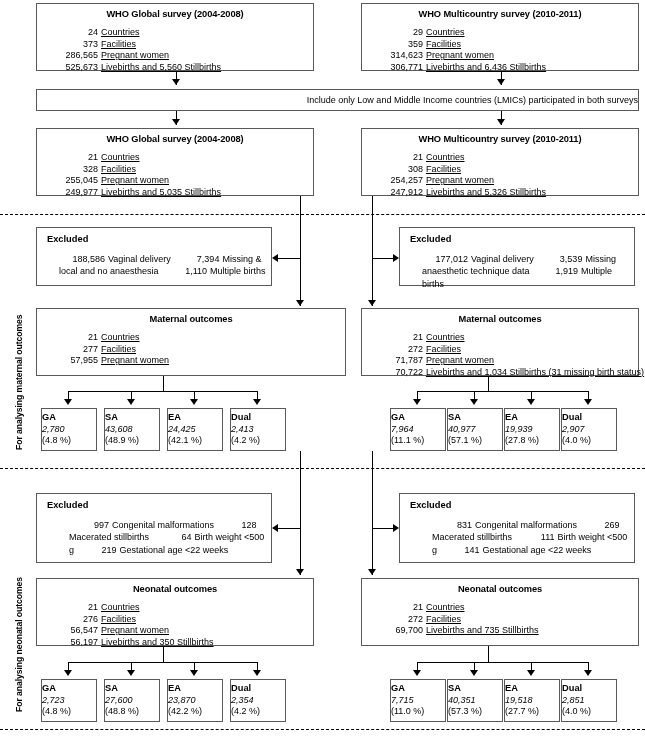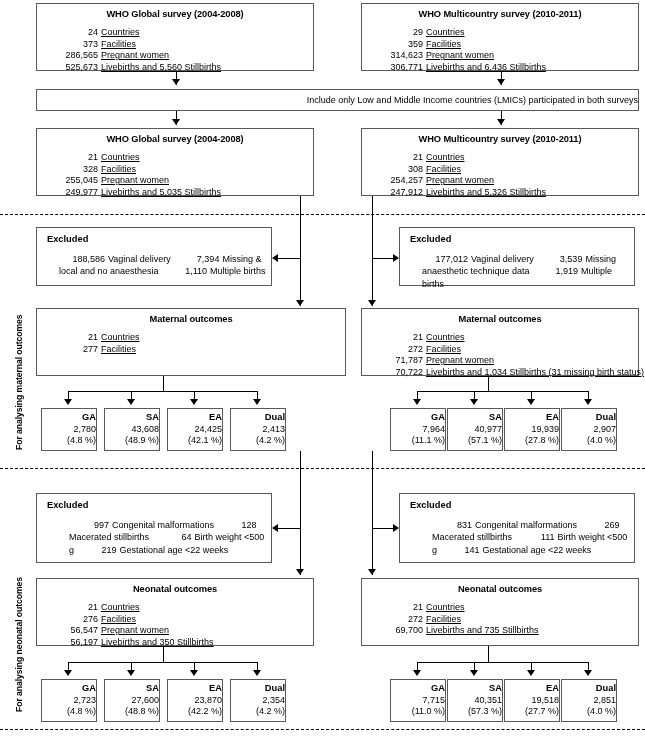--- a/index.html
+++ b/index.html
@@ -68,31 +68,31 @@
   }
   .excl-list.indent .num { width: 40px; }
   .excl-list.indent { padding-left: 32px; }
 
   
   .leaf {
     position: absolute;
     box-sizing: border-box;
     border: 1px solid #595959;
     background: #ffffff;
-    text-align: right;
+    text-align: left;
     font-size: 9px;
     line-height: 11.5px;
     padding-top: 3px;
   }
   .leaf .lbl {
     font-weight: bold;
     font-size: 9.3px;
     display: block;
   }
-  .leaf .v { display: block; }
+  .leaf .v { display: block; font-style: italic; }
   .leaf .p { display: block; }
 
   
   .ln {
     position: absolute;
     background: #000000;
   }
   .vln { width: 1px; }
   .hln { height: 1px; }
   .arrow-d {
@@ -234,20 +234,21 @@
   <div class="ln vln" style="left:372px; top:196px; height:110px;"></div>
   <div class="ln hln" style="left:372px; top:258px; width:22px;"></div>
   <div class="arrow-r" style="left:393px; top:254px;"></div>
   <div class="arrow-d" style="left:368px; top:300px;"></div>
 
   <div class="box" style="left:36px; top:308px; width:310px; height:68px;">
     <div class="box-title">Maternal outcomes</div>
     <div class="stats">
       <span class="row"><span class="num">21</span><span>Countries</span></span>
       <span class="row"><span class="num">277</span><span>Facilities</span></span>
+      <span class="row"><span class="num">57,955</span><span>Pregnant women</span></span>
     </div>
   </div>
 
   <div class="box" style="left:361px; top:308px; width:278px; height:68px;">
     <div class="box-title">Maternal outcomes</div>
     <div class="stats">
       <span class="row"><span class="num">21</span><span>Countries</span></span>
       <span class="row"><span class="num">272</span><span>Facilities</span></span>
       <span class="row"><span class="num">71,787</span><span>Pregnant women</span></span>
       <span class="row"><span class="num">70,722</span><span>Livebirths and 1,034 Stillbirths (31 missing birth status)</span></span>

